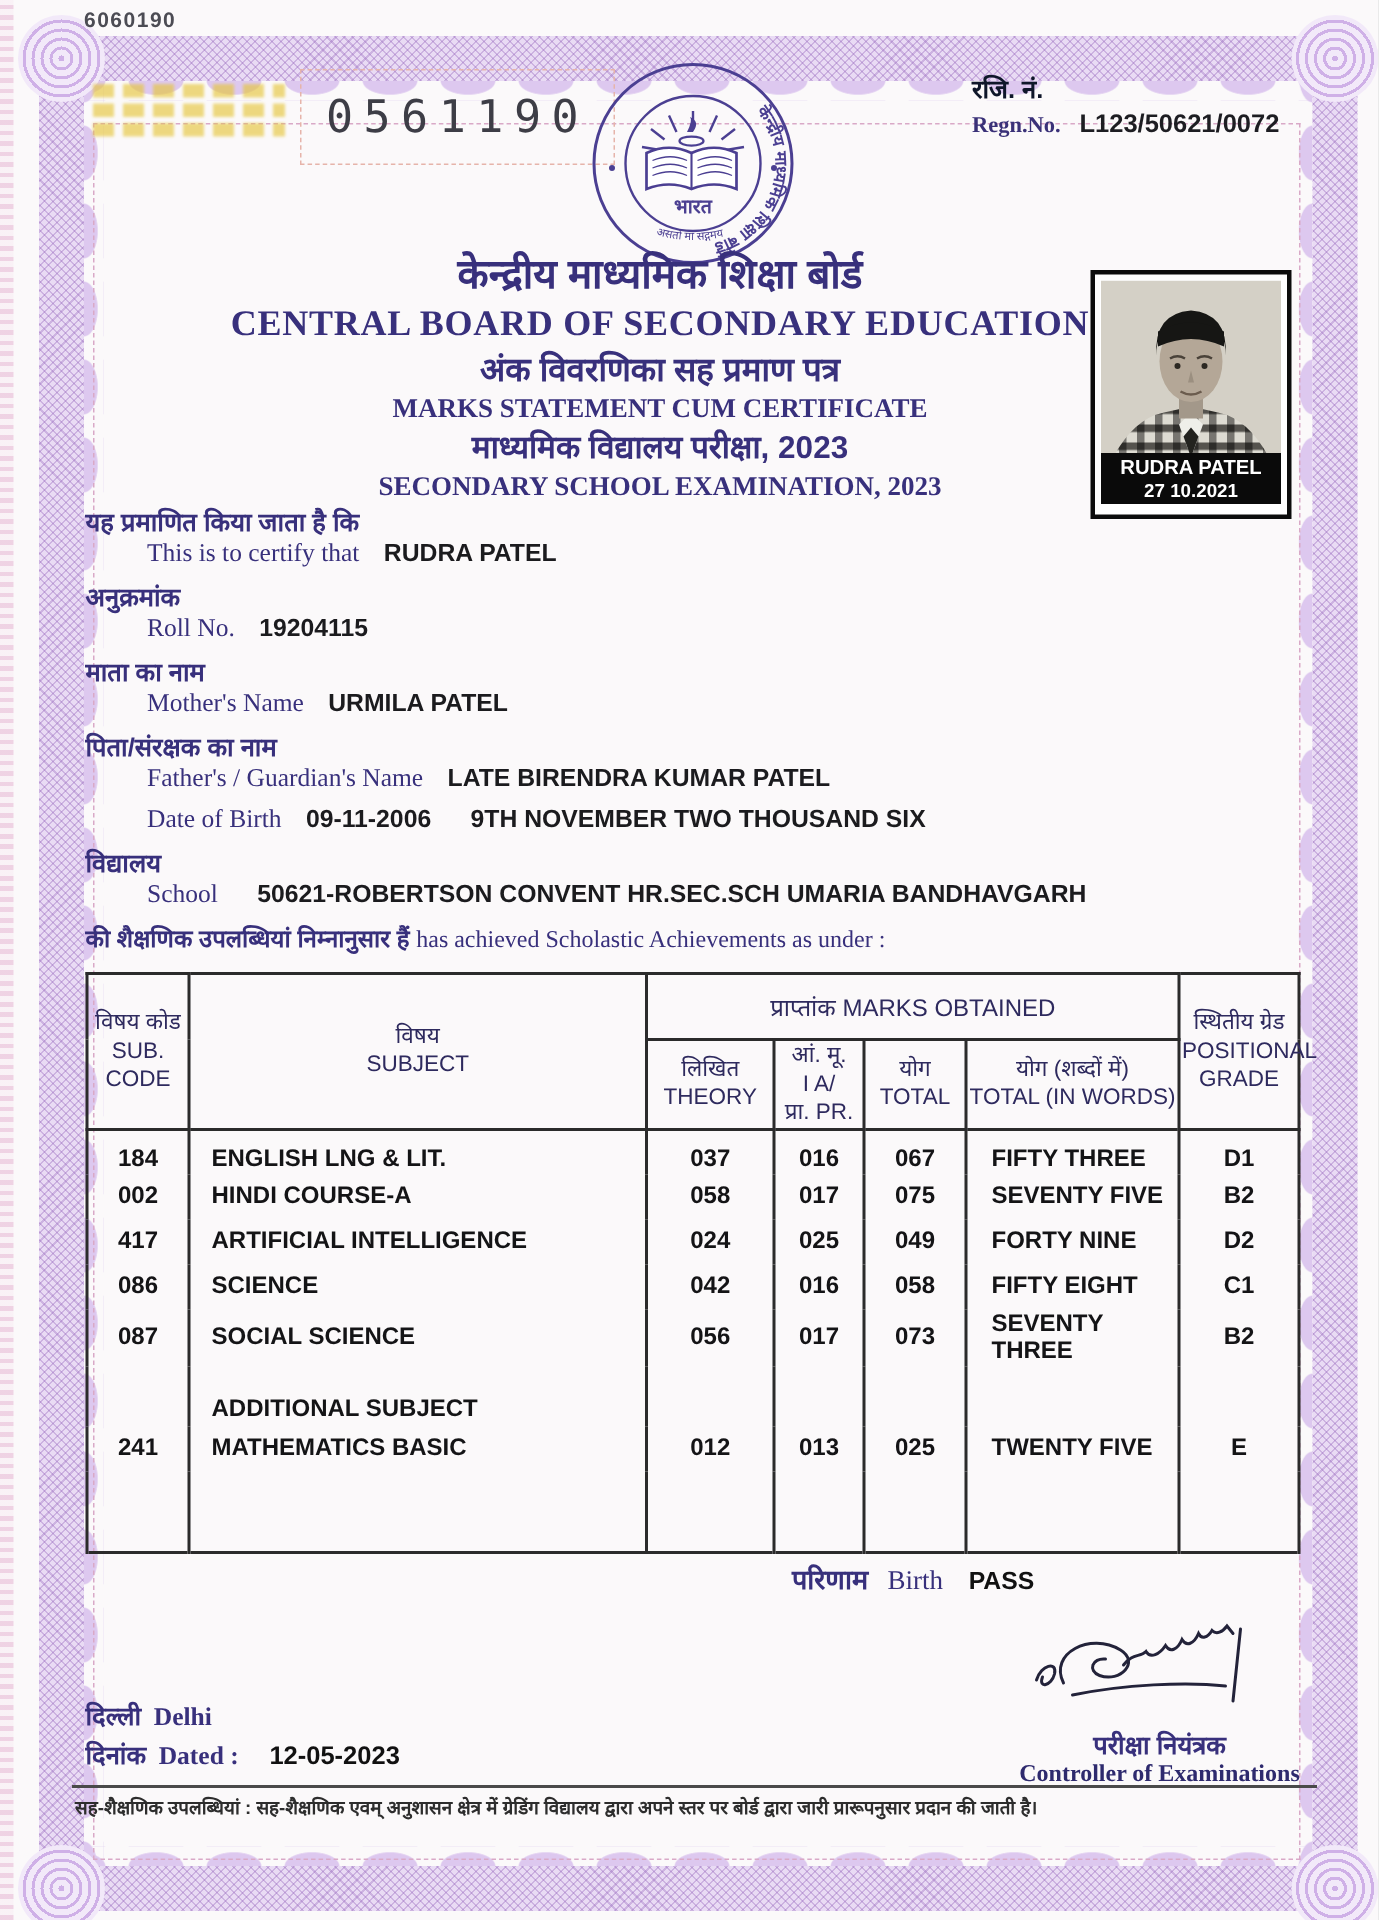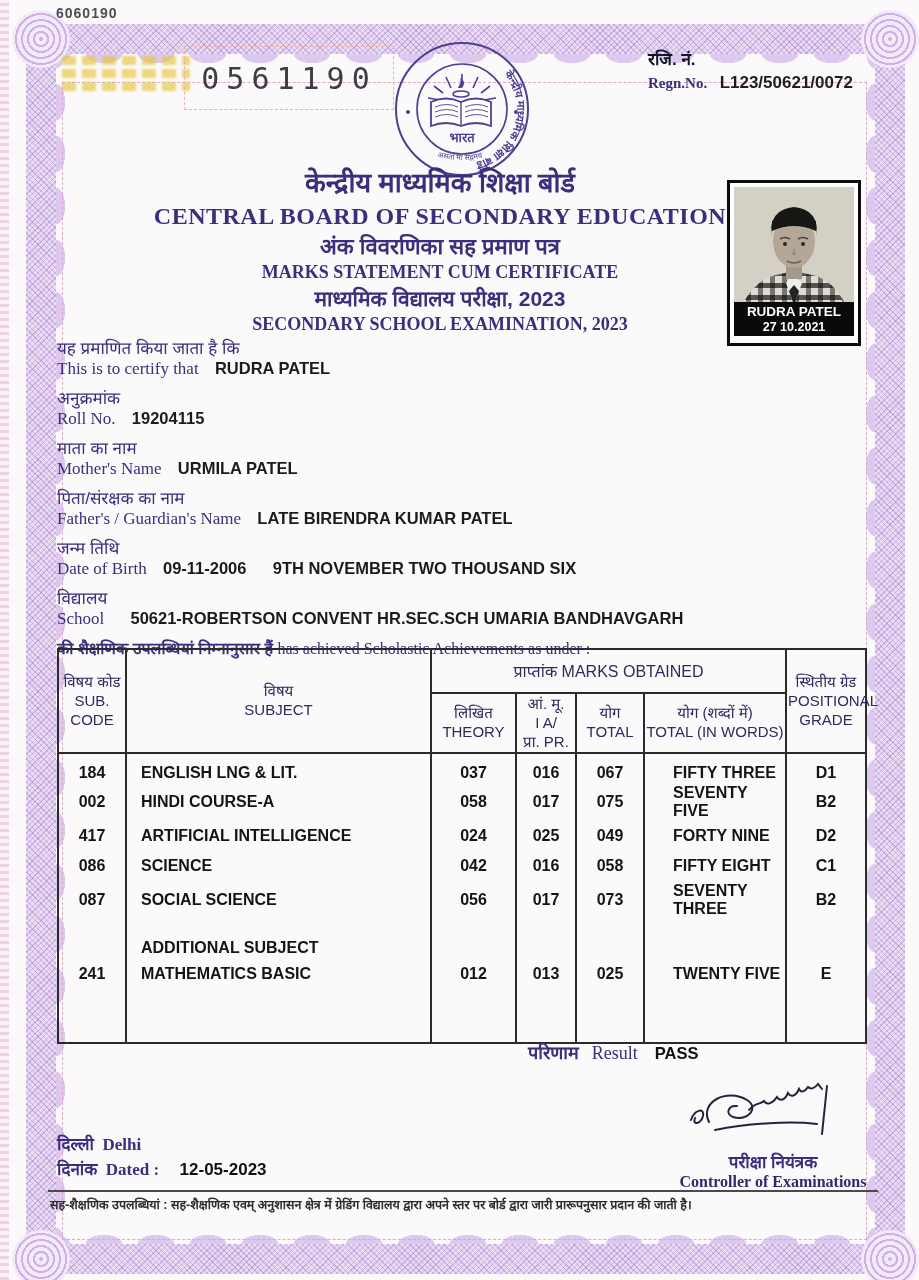--- a/index.html
+++ b/index.html
@@ -29,21 +29,21 @@
         background:radial-gradient(ellipse 13px 26px at 100% 50%,#ddc8ef 0 68%,rgba(221,200,239,0) 72%);
         background-size:13px 52px;background-repeat:repeat-y;}
   .corner{position:absolute;width:58px;height:58px;border-radius:50%;
         background:repeating-radial-gradient(circle at 50% 50%,#cfb0e7 0 2px,#f2e9f9 2px 6px);}
   .c-tl{left:12px;top:10px}.c-tr{right:0px;top:10px}.c-bl{left:12px;bottom:-8px}.c-br{right:0px;bottom:-8px}
   .inner-line{position:absolute;left:62px;top:82px;right:52px;bottom:40px;border:1px dashed #d9a9c7;pointer-events:none;}
   
   .serial{position:absolute;left:56px;top:5px;font-weight:bold;font-size:14px;color:#4c4c54;letter-spacing:1px;}
   .stamp-yellow{position:absolute;left:62px;top:52px;width:128px;height:46px;filter:blur(1.2px);opacity:.65;}
   .stamp-yellow div{height:9px;margin:4px 0;background:repeating-linear-gradient(90deg,#e6c63e 0 14px,transparent 14px 20px);}
-  .certno-box{position:absolute;left:184px;top:46px;width:208px;height:62px;border:1px dashed #e6b4aa;
+  .certno-box{position:absolute;left:200px;top:46px;width:208px;height:62px;border:1px dashed #e6b4aa;
         display:flex;align-items:center;justify-content:center;}
   .certno{font-family:"DejaVu Sans Mono","Liberation Mono",monospace;font-size:30px;color:#3d3d46;letter-spacing:7px;}
   .regn{position:absolute;left:648px;top:48px;line-height:23px;}
   .regn .hi{font-weight:bold;font-size:17px;color:#0f172a;}
   .regn .en{font-weight:bold;font-size:15px;color:#3a3178;font-family:"Liberation Serif",serif;}
   .regn .val{font-weight:bold;font-size:17px;color:#1d1d22;margin-left:8px;font-family:"Liberation Sans",sans-serif;}
   .logo{position:absolute;left:386px;top:36px;}
   
   .head{position:absolute;left:120px;top:168px;width:640px;text-align:center;line-height:1.18;}
   .h-hi1{font-size:27px;font-weight:bold;}
@@ -51,42 +51,42 @@
   .h-hi2{font-size:22px;font-weight:bold;margin-top:4px;}
   .h-en2{font-size:18px;font-weight:bold;font-family:"Liberation Serif",serif;margin-top:2px;}
   .h-hi3{font-size:21px;font-weight:bold;margin-top:4px;}
   .h-en3{font-size:18px;font-weight:bold;font-family:"Liberation Serif",serif;margin-top:2px;}
   
   .photo{position:absolute;left:727px;top:180px;width:134px;height:166px;border:3px solid #0c0c0c;
         background:#fff;padding:4px;box-sizing:border-box;}
   .photo svg{display:block;}
   
   .fields{position:absolute;left:57px;top:336px;width:700px;}
-  .hi-l{font-size:17px;font-weight:400;height:23px;}
-  .en-l{font-size:17px;font-family:"Liberation Serif",serif;height:25px;margin-bottom:2px;}
+  .hi-l{font-size:17px;font-weight:700;height:23px;}
+  .en-l{font-size:17px;font-family:"Liberation Serif",serif;height:25px;margin-bottom:2px;padding-left:41px;}
   .val{font-family:"Liberation Sans",sans-serif;font-weight:bold;color:#1b1b1e;font-size:16.5px;margin-left:12px;}
   .val2{font-family:"Liberation Sans",sans-serif;font-weight:bold;color:#1b1b1e;font-size:16.5px;margin-left:22px;}
   .ach{font-size:16px;margin-top:3px;}
   .ach .ach-en{font-family:"Liberation Serif",serif;font-weight:normal;}
   .ach .ach-hi{font-weight:600;}
   
   .marks{position:absolute;left:57px;top:648px;width:808px;border-collapse:collapse;table-layout:fixed;}
   .marks th{border:2px solid #2b2b2b;font-weight:normal;white-space:pre-line;color:#2e2a5e;vertical-align:middle;}
   .th-span{font-size:16px;height:40px;}
   .th-sub{font-size:15px;line-height:1.25;}
   .marks td{border-left:2px solid #2b2b2b;border-right:2px solid #2b2b2b;font-weight:bold;color:#141416;
         font-size:16px;vertical-align:middle;}
   .marks tbody tr{height:30px;}
   .marks tbody tr.first td{padding-top:10px;}
   .marks tbody tr.label-row{height:40px;}
   .marks tbody tr.label-row td{vertical-align:bottom;padding-bottom:2px;}
   .marks tbody tr.filler{height:54px;}
   .marks td.c-code,.marks td.c-theory,.marks td.c-ia,.marks td.c-total,.marks td.c-grade{text-align:center;}
   .marks td.c-subject{padding-left:14px;}
-  .marks td.c-words{padding-left:28px;}
+  .marks td.c-words{padding-left:16px;}
   .marks tbody{border:2px solid #2b2b2b;}
   
   .result{position:absolute;left:528px;top:1040px;font-size:18px;}
   .result .hi{font-weight:600;}
   .result .en{font-family:"Liberation Serif",serif;margin-left:8px;}
   .result .val{color:#111;}
   .sign{position:absolute;left:678px;top:1082px;width:190px;text-align:center;}
   .sign-title-hi{font-size:17px;font-weight:bold;margin-top:2px;}
   .sign-title-en{font-size:16px;font-weight:bold;font-family:"Liberation Serif",serif;color:#2e2a6e;}
   .place{position:absolute;left:57px;top:1132px;line-height:25px;}
@@ -223,21 +223,20 @@
     <div class="hi-l">माता का नाम</div>
     <div class="en-l">
       <span>Mother's Name</span>
       <span class="val">URMILA PATEL</span>
     </div>
     <div class="hi-l">पिता/संरक्षक का नाम</div>
     <div class="en-l">
       <span>Father's / Guardian's Name</span>
       <span class="val">LATE BIRENDRA KUMAR PATEL</span>
     </div>
-    <div class="hi-l">जन्म तिथि</div>
     <div class="en-l">
       <span>Date of Birth</span>
       <span class="val">09-11-2006</span>
       <span class="val2">9TH NOVEMBER TWO THOUSAND SIX</span>
     </div>
     <div class="hi-l">विद्यालय</div>
     <div class="en-l">
       <span>School</span>
       <span class="val2">50621-ROBERTSON CONVENT HR.SEC.SCH UMARIA BANDHAVGARH</span>
     </div>
@@ -352,21 +351,21 @@
           <td class="c-ia"></td>
           <td class="c-total"></td>
           <td class="c-words"></td>
           <td class="c-grade"></td>
         </tr>
       </tbody>
   </table>
 
   <div class="result">
     <span class="hi">परिणाम</span>
-    <span class="en">Result</span>
+    <span class="en">Birth</span>
     <span class="val">PASS</span>
   </div>
 
   <div class="sign">
     <svg width="180" height="62" viewBox="0 0 180 62">
       <g stroke="#23233a" stroke-width="2" fill="none" stroke-linecap="round">
         <path d="M8,38 c3,-10 14,-13 12,-4 c-2,8 -11,10 -8,2"></path>
         <path d="M26,40 c-10,-20 18,-34 38,-22 c13,8 0,22 -14,17 c-8,-3 -5,-12 4,-11"></path>
         <path d="M66,28 c6,-8 11,-5 15,-9 c3,5 9,2 13,-4 c3,5 8,3 11,-4 c3,5 8,3 11,-4 c2,4 6,3 9,-2 c3,3 7,1 10,-3 l4,5"></path>
         <path d="M144,4 l-5,48"></path>

